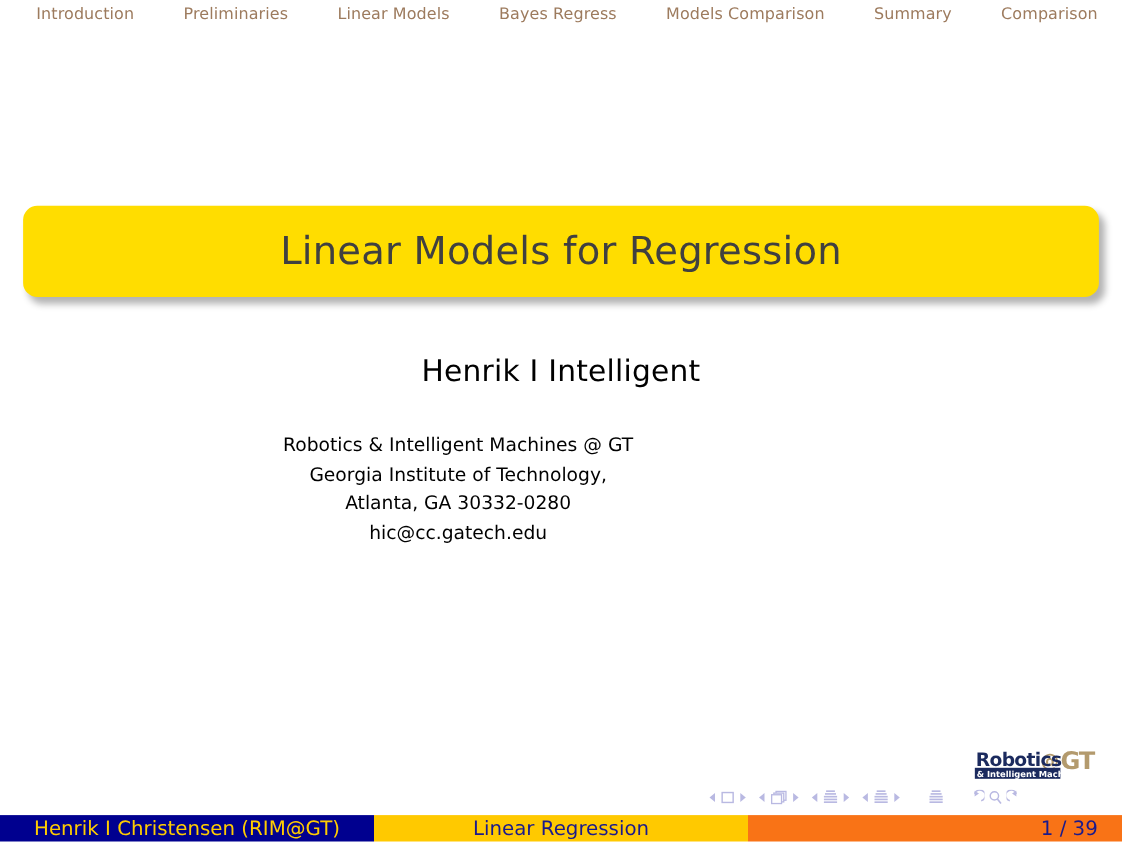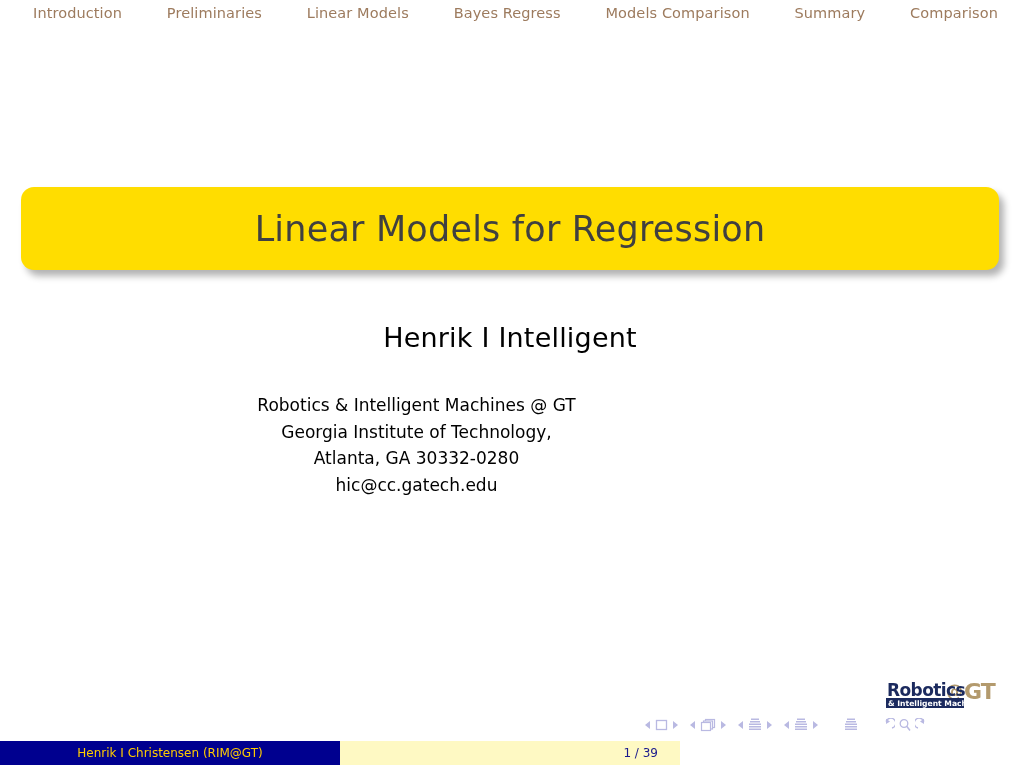--- a/index.html
+++ b/index.html
@@ -128,38 +128,38 @@
     left: 0;
     top: 741px;
     width: 1020px;
     height: 24px;
     display: flex;
   }
   .foot-seg {
     display: flex;
     align-items: center;
     height: 24px;
-    font-size: 12px;
+    font-size: 18px;
     box-sizing: border-box;
   }
   .foot-author {
     width: 340px;
     background: #00008f;
     color: #ffcc00;
     justify-content: center;
   }
   .foot-title {
     width: 340px;
     background: #ffc900;
     color: #1a1a8c;
     justify-content: center;
   }
   .foot-page {
     width: 340px;
-    background: #fef9c3;
+    background: #f97316;
     color: #1a1a8c;
     justify-content: flex-end;
     padding-right: 22px;
   }
 </style>
 </head>
 <body>
 
 <div class="navbar">
   <span class="nav-item">Introduction</span>
@@ -271,14 +271,15 @@
     </svg>
     <svg class="navicon" width="15" height="14" viewBox="0 0 15 14">
       <path d="M3 10 A5 5 0 1 1 9 3.5" fill="none" stroke="#b9b9e2" stroke-width="1.3"></path>
       <path d="M9 0.8 L9 6 L5 3.4 Z" fill="#b9b9e2"></path>
     </svg>
   </div>
 </div>
 
 <div class="footer">
   <div class="foot-seg foot-author">Henrik I Christensen  (RIM@GT)</div>
+  <div class="foot-seg foot-title">Linear Regression</div>
   <div class="foot-seg foot-page">1 / 39</div>
 </div>
 
 </body></html>

